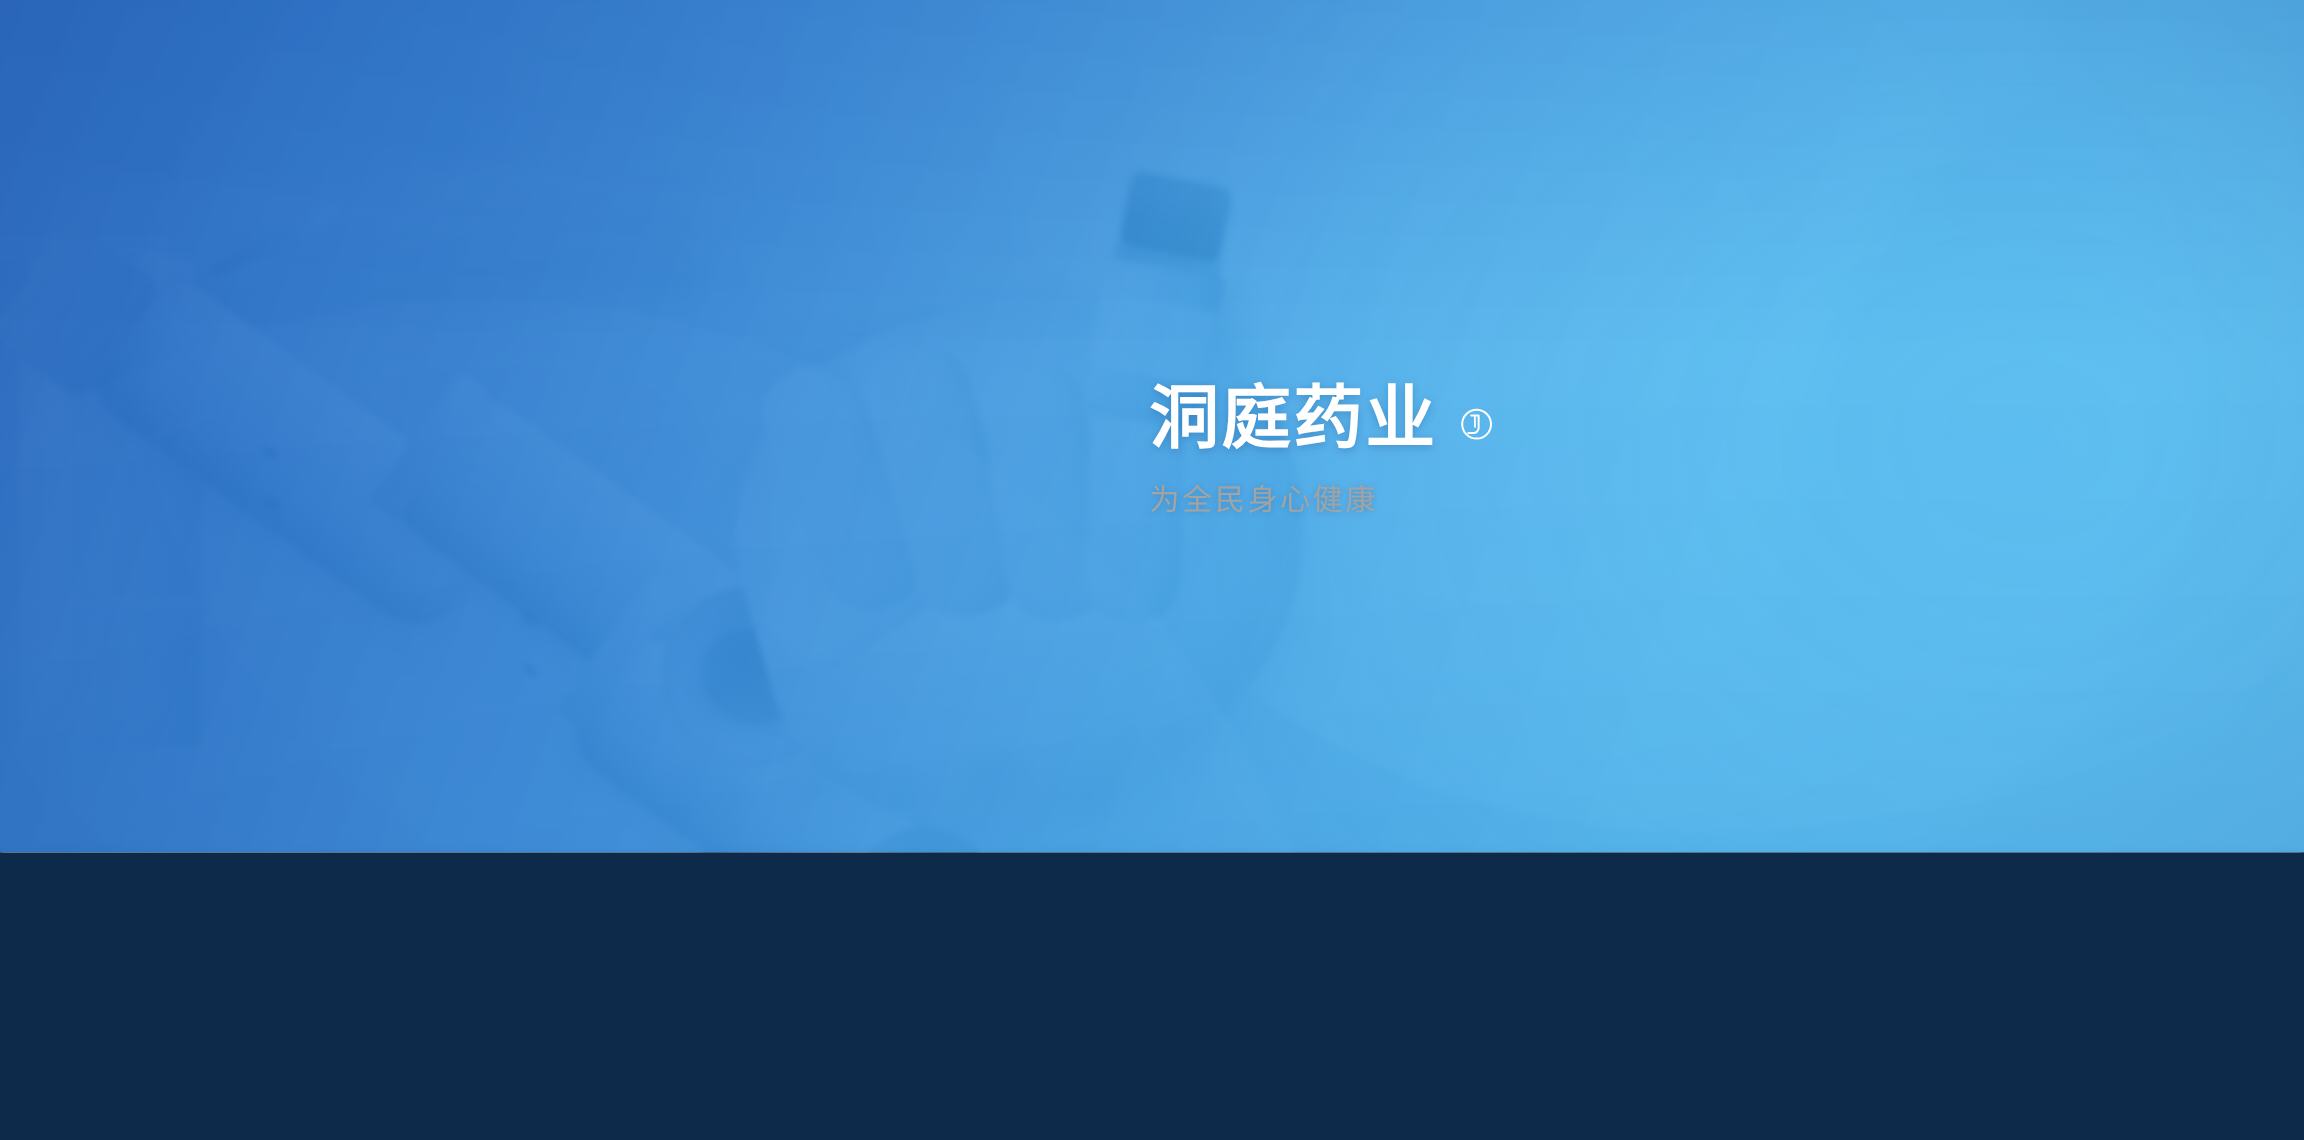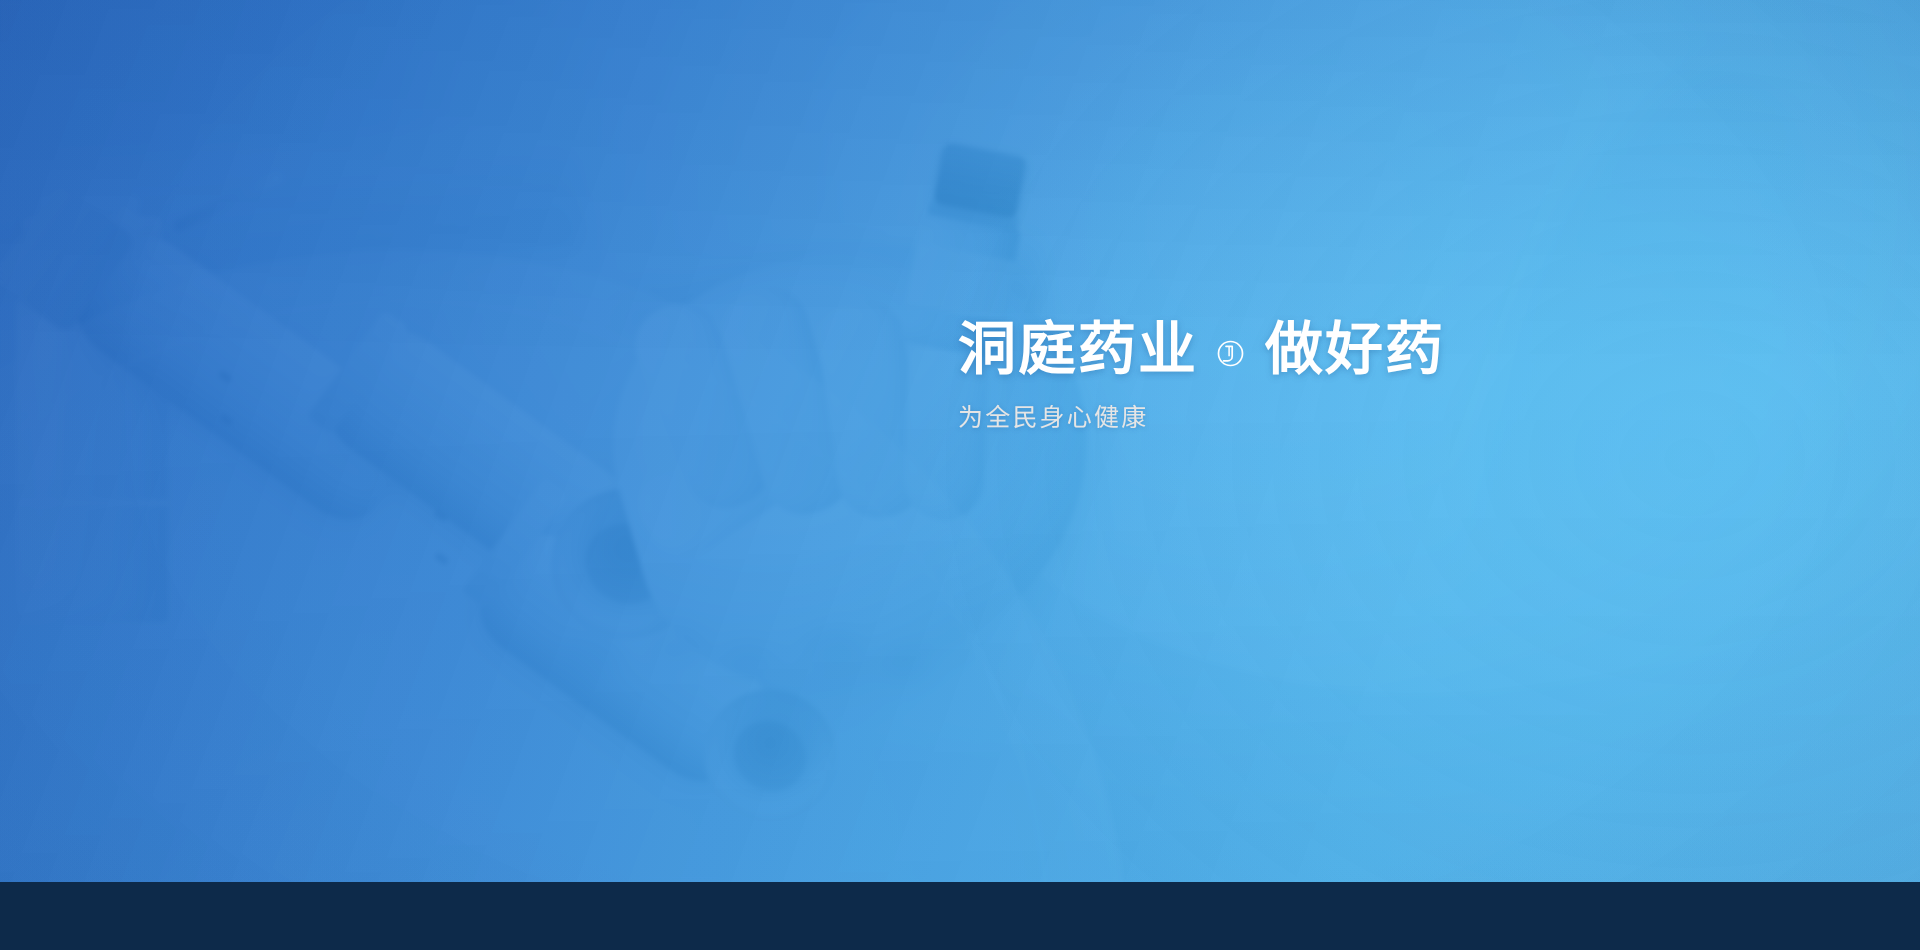--- a/index.html
+++ b/index.html
@@ -2,21 +2,21 @@
 <html lang="zh-CN"><head>
 <meta charset="utf-8">
 <title>Hero Banner</title>
 <style>
   html,body{margin:0;padding:0;background:#0d2a4a;}
   *{box-sizing:border-box;}
 
   .stage{
     position:relative;
     width:1920px;
-    height:882px;
+    height:710px;
     overflow:hidden;
     font-family:"Liberation Sans","DejaVu Sans",sans-serif;
   }
 
   
   .photo{
     position:absolute; inset:0;
     background:#8fb4d6;
     overflow:hidden;
   }
@@ -291,21 +291,21 @@
     flex:0 0 auto;
     position:relative;
     top:4px;
   }
   .brand-mark svg{ display:block; }
 
   .tagline{
     margin-top:17px;
     font-size:25px;
     line-height:1.55;
-    color:#e5e5e5;
+    color:#a3a3a3;
     letter-spacing:2.2px;
     font-weight:400;
     text-shadow:0 1px 5px rgba(20,70,130,.28);
   }
   .tagline span{ display:block; }
   .tagline .line2{ margin-top:8px; }
 </style>
 </head>
 <body>
 
@@ -382,21 +382,20 @@
       <span class="title-main">洞庭药业</span>
 
       <span class="brand-mark">
         <svg width="27" height="27" viewBox="0 0 27 27" aria-hidden="true">
           <circle cx="13.5" cy="13.5" r="12" fill="none" stroke="#ffffff" stroke-width="1.7"></circle>
           <path d="M9 6.3 h6.2 v10.1 a4.4 4.4 0 0 1 -4.4 4.4 H6.6" fill="none" stroke="#ffffff" stroke-width="1.7" stroke-linecap="round" stroke-linejoin="round"></path>
           <path d="M12.1 6.3 v9.9" fill="none" stroke="#ffffff" stroke-width="1.5"></path>
         </svg>
       </span>
 
-      <span class="title-sub-main">做好药</span>
     </div>
 
     <div class="tagline">
       <span class="line1">为全民身心健康</span>
     </div>
 
   </div>
 
 </div>
 

